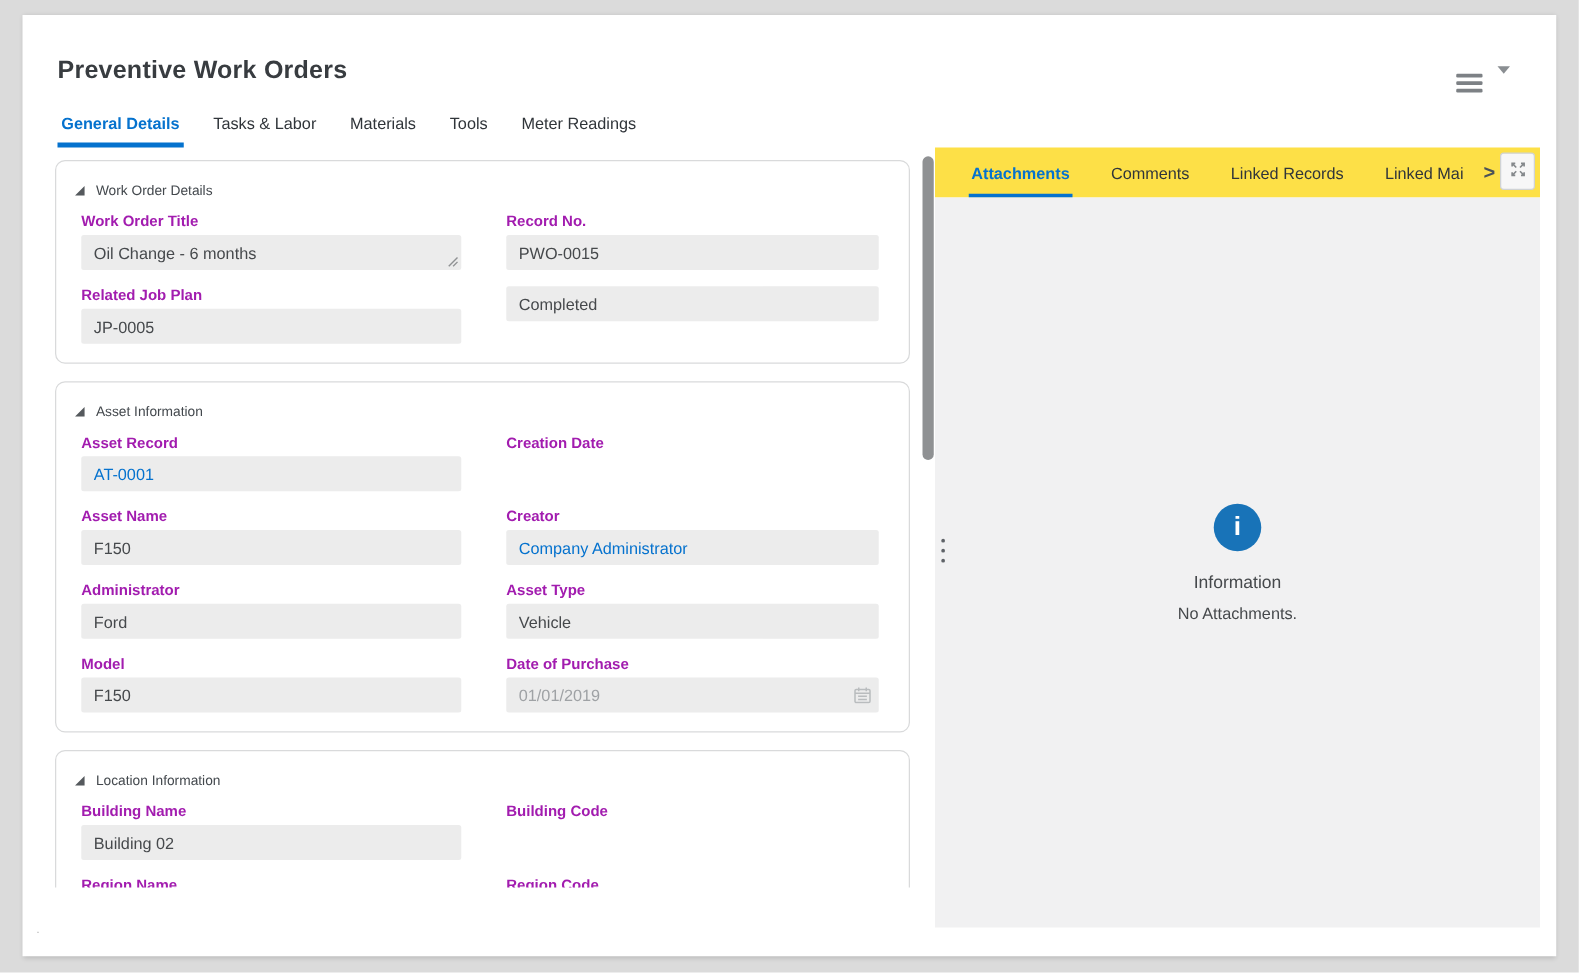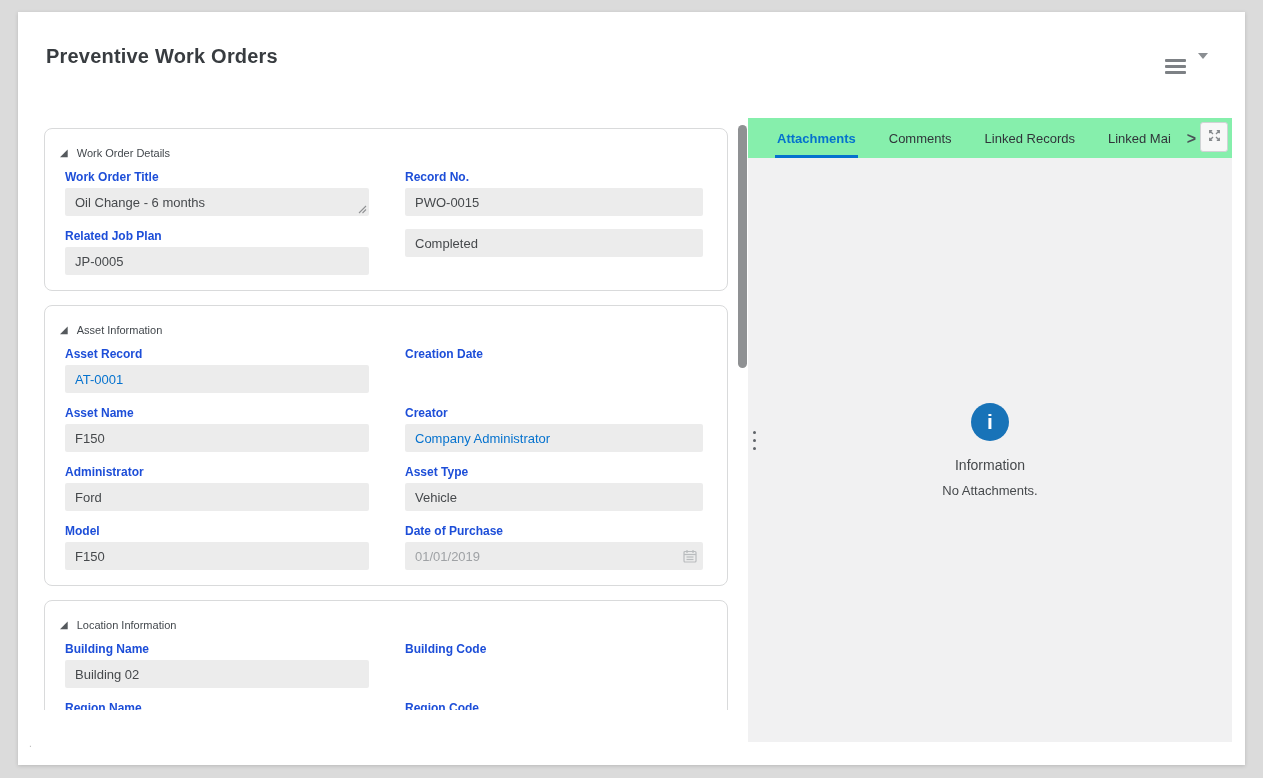--- a/index.html
+++ b/index.html
@@ -27,41 +27,41 @@
 
   
   .left-viewport { position:absolute; left:17px; top:104px; width:714px; height:594px; overflow:hidden; }
   .section-card { width:684px; margin:14px 0 0 9px; background:#fff; border:1px solid #d9dadb;
                   border-radius:8px; padding:10px 19px 15px 13px; }
   .section-card:first-child { margin-top:12px; }
   .section-head { display:flex; align-items:center; gap:9px; height:24px; margin:2px 0 5px 2px; cursor:pointer; }
   .tri { font-size:10px; color:#55595d; line-height:10px; }
   .section-title { font-size:11px; color:#43484d; }
   .field-grid { display:grid; grid-template-columns:304px 298px; column-gap:36px; row-gap:13px; margin-left:7px; }
-  .field-label { display:block; font-size:12px; font-weight:700; color:#1d4ed8; line-height:14px; margin-bottom:4px; }
+  .field-label { display:block; font-size:12px; font-weight:700; color:#a21caf; line-height:14px; margin-bottom:4px; }
   .field-box { position:relative; display:flex; align-items:center; height:28px; background:#ececec;
                border-radius:2px; padding:0 10px; font-size:13px; color:#46494c; cursor:text; }
   .field-box .val { white-space:nowrap; overflow:hidden;text-align:right; }
   .field-box .val.link { color:#0572ce; cursor:pointer; }
   .field-box.disabled { color:#9fa2a5; cursor:default; }
   .field-box.disabled .val { color:#9fa2a5; }
   .box-icon { position:absolute; right:6px; top:50%; transform:translateY(-50%); line-height:0; }
   .resize-grip { position:absolute; right:2px; bottom:2px; line-height:0; }
 
   
   .left-scrollbar { position:absolute; left:720px; top:113px; width:9px; height:243px;
                     background:#8f9193; border-radius:5px; cursor:pointer; }
   .splitter-handle { position:absolute; left:731px; top:409px; width:10px; height:38px; cursor:col-resize;
                      display:flex; flex-direction:column; align-items:center; justify-content:center; gap:5px; z-index:5; }
   .splitter-handle i { width:3px; height:3px; border-radius:50%; background:#5f6368; }
 
   
   .side-panel { position:absolute; left:730px; top:106px; width:484px; height:624px;
                 display:flex; flex-direction:column; }
-  .side-tabs { height:40px; background:#86efac; display:flex; align-items:flex-end; padding-left:27px;justify-content:flex-end; }
+  .side-tabs { height:40px; background:#fde047; display:flex; align-items:flex-end; padding-left:27px;justify-content:flex-end; }
   .side-tab { background:none; border:none; cursor:pointer; font-family:inherit; font-size:13px;
               color:#30353a; padding:10px 2px 9px 2px; border-bottom:3px solid transparent;
               margin-right:29px; white-space:nowrap; }
   .side-tab.active { color:#0572ce; font-weight:700; border-bottom-color:#0572ce; }
   .side-tab.truncated { margin-right:10px; }
   .more-tabs { background:none; border:none; cursor:pointer; font-size:16px; font-weight:600;
                color:#4a5258; padding:6px 4px 10px 4px; }
   .expand-btn { margin-left:auto; margin-right:4px; margin-bottom:6px; width:33px; height:30px;
                 background:#f7f7f7; border:1px solid #d0d3d5; border-radius:3px; cursor:pointer;
                 display:flex; align-items:center; justify-content:center; }
@@ -86,20 +86,27 @@
       <button class="hamburger">
         <span></span>
         <span></span>
         <span></span>
       </button>
       <button class="caret-btn">
         <span class="caret-down"></span>
       </button>
     </div>
 
+    <nav class="main-tabs">
+      <button class="main-tab active">General Details</button>
+      <button class="main-tab">Tasks &amp; Labor</button>
+      <button class="main-tab">Materials</button>
+      <button class="main-tab">Tools</button>
+      <button class="main-tab">Meter Readings</button>
+    </nav>
 
     <div class="left-viewport">
 
       <section class="section-card">
         <div class="section-head">
           <span class="tri">◢</span>
           <span class="section-title">Work Order Details</span>
         </div>
         <div class="field-grid">
           <div>

